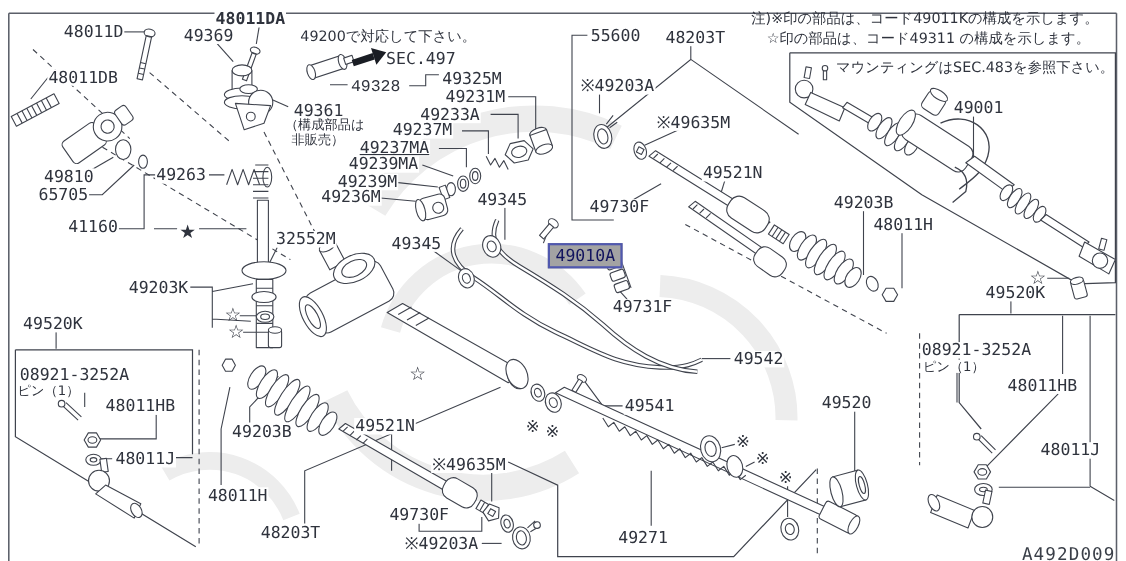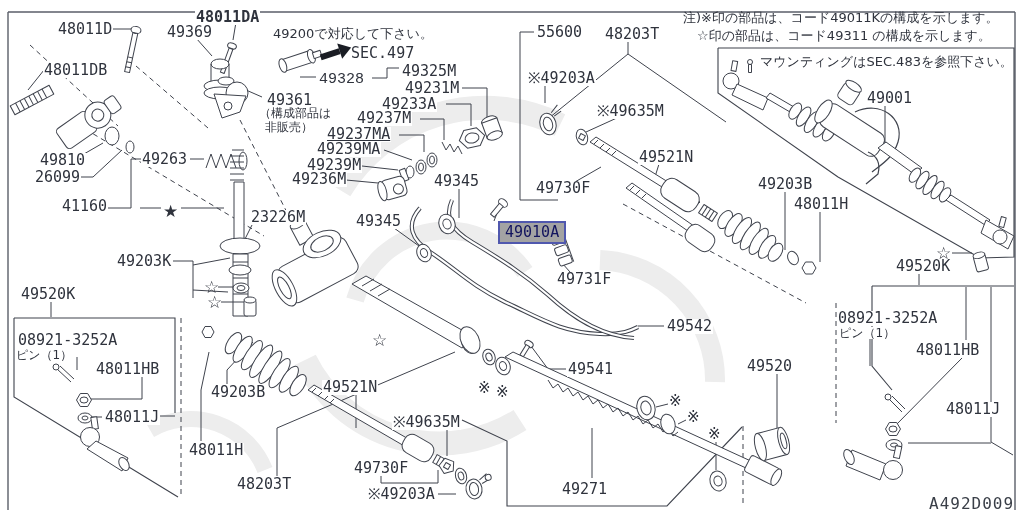--- a/index.html
+++ b/index.html
@@ -444,24 +444,24 @@
       <div class="part-label" style="left: 381px; top: 97px;">49233A</div>
       <div class="part-label" style="left: 356px; top: 111px; text-align: right;">49237M</div>
       <div class="part-label" style="left: 326px; top: 127px; text-decoration: underline;">49237MA</div>
       <div class="part-label" style="left: 316px; top: 142px;">49239MA</div>
       <div class="part-label" style="left: 306px; top: 158px;">49239M</div>
       <div class="part-label" style="left: 291px; top: 172px;">49236M</div>
       <div class="part-label" style="left: 266px; top: 93px;">49361</div>
       <div class="part-label jp" style="left: 258px; top: 107px;">（構成部品は</div>
       <div class="part-label jp" style="left: 264px; top: 121px;">非販売）</div>
       <div class="part-label" style="left: 39px; top: 153px;">49810</div>
-      <div class="part-label" style="left: 34px; top: 170px;">26099</div>
+      <div class="part-label" style="left: 34px; top: 170px;">65705</div>
       <div class="part-label" style="left: 141px; top: 152px;">49263</div>
       <div class="part-label" style="left: 61px; top: 199px;">41160</div>
-      <div class="part-label" style="left: 250px; top: 210px;">23226M</div>
+      <div class="part-label" style="left: 250px; top: 210px;">32552M</div>
       <div class="part-label" style="left: 116px; top: 254px;">49203K</div>
       <div class="part-label" style="left: 20px; top: 287px;">49520K</div>
       <div class="part-label" style="left: 17px; top: 333px;">08921-3252A</div>
       <div class="part-label jp" style="left: 15px; top: 349px;">ピン（1）</div>
       <div class="part-label" style="left: 95px; top: 362px;">48011HB</div>
       <div class="part-label" style="left: 104px; top: 410px;">48011J</div>
       <div class="part-label" style="left: 188px; top: 443px;">48011H</div>
       <div class="part-label" style="left: 210px; top: 385px;">49203B</div>
       <div class="part-label" style="left: 322px; top: 380px;">49521N</div>
       <div class="part-label" style="left: 392px; top: 415px;">※49635M</div>

